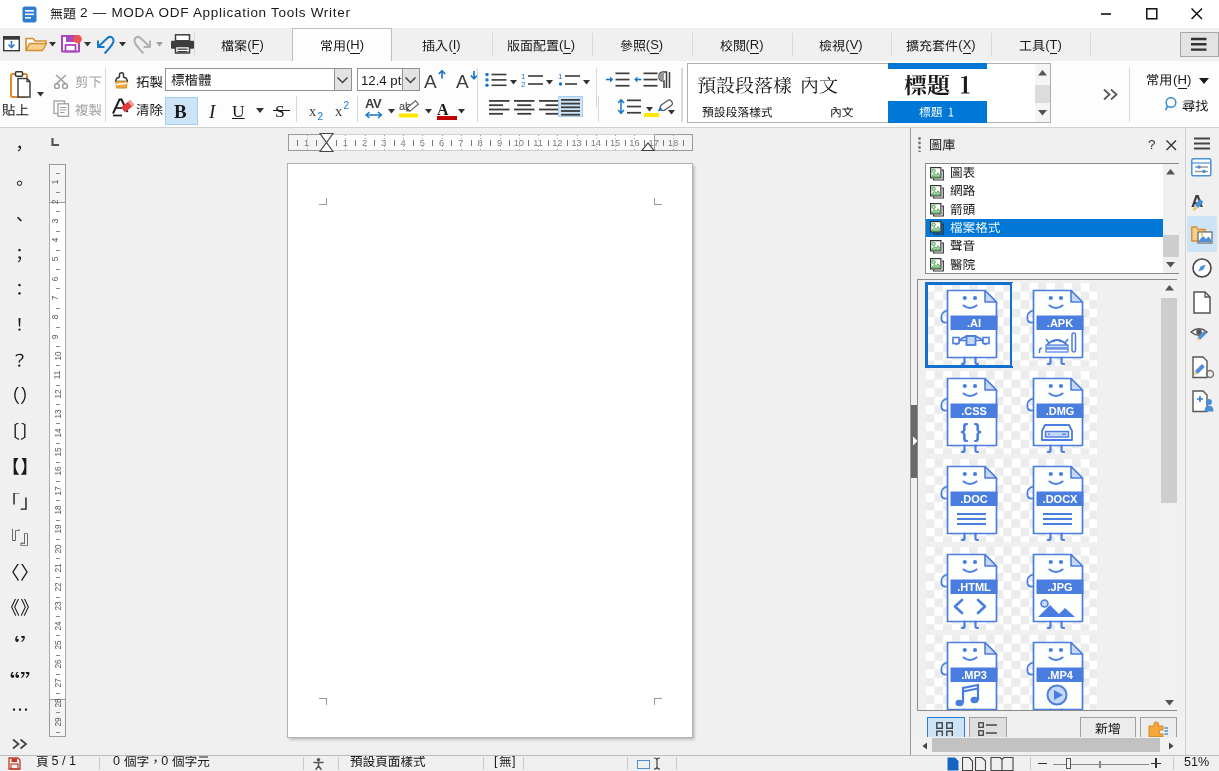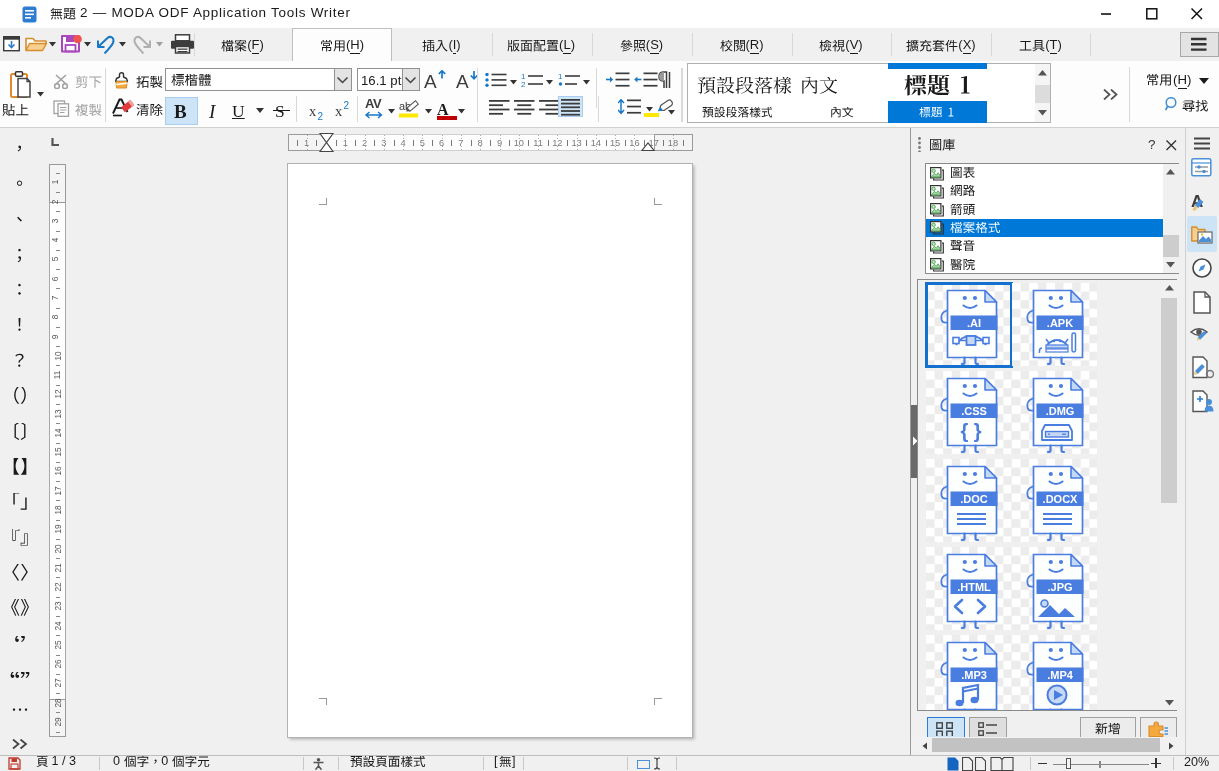--- a/index.html
+++ b/index.html
@@ -171,21 +171,21 @@
   </svg>
 <div style="position:absolute;left:165.0px;top:67.5px;width:186.5px;height:23.5px;background:#fff;border:1px solid #919191"></div>
 <svg style="position:absolute;left:171.0px;top:74.2px" width="40.5" height="13.5" viewBox="0 -800 3000 1000" preserveAspectRatio="none">
     <path fill="#1a1a1a" d="M439 -364H909V-306H439ZM381 -796H960V-734H381ZM376 -234H960V-171H376ZM773 -111 826 -146Q852 -123 879 -96Q906 -69 929 -42Q953 -16 967 6L911 46Q898 25 875 -3Q852 -30 825 -59Q798 -87 773 -111ZM476 -605V-482H869V-605ZM413 -664H935V-424H413ZM631 -206H701V6Q701 31 695 46Q689 62 669 70Q649 77 618 79Q587 81 540 81Q538 67 531 50Q524 32 517 18Q554 19 580 20Q606 20 615 19Q625 18 628 15Q631 12 631 5ZM492 -149 549 -117Q520 -72 476 -29Q432 14 386 45Q378 35 364 22Q351 9 339 0Q383 -29 425 -70Q467 -111 492 -149ZM561 -761H622V-628H561ZM566 -638H621V-448H566ZM714 -761H776V-628H714ZM714 -638H770V-448H714ZM52 -623H374V-553H52ZM192 -840H261V79H192ZM190 -581 237 -566Q225 -506 208 -442Q190 -378 168 -316Q146 -254 121 -201Q96 -148 69 -110Q64 -125 52 -144Q40 -162 31 -175Q56 -209 80 -256Q104 -303 125 -358Q146 -413 163 -471Q180 -528 190 -581ZM256 -490Q265 -480 283 -455Q300 -429 321 -399Q341 -369 358 -344Q375 -318 381 -307L340 -251Q331 -270 316 -299Q300 -328 282 -359Q264 -390 248 -417Q232 -443 222 -458ZM1052 -647H1353V-577H1052ZM1176 -840H1247V79H1176ZM1179 -602 1224 -586Q1213 -528 1197 -466Q1181 -404 1161 -345Q1141 -285 1118 -234Q1095 -183 1070 -147Q1066 -158 1060 -171Q1053 -184 1046 -197Q1038 -210 1031 -220Q1062 -262 1092 -326Q1121 -390 1144 -463Q1167 -535 1179 -602ZM1243 -534Q1251 -525 1268 -501Q1285 -478 1304 -451Q1323 -423 1340 -399Q1356 -375 1362 -365L1319 -311Q1311 -329 1296 -355Q1281 -382 1265 -411Q1248 -441 1233 -466Q1217 -491 1207 -505ZM1439 -706H1628V-641H1439ZM1665 -834H1738V-502Q1738 -482 1744 -476Q1750 -470 1770 -470Q1775 -470 1787 -470Q1799 -470 1815 -470Q1831 -470 1844 -470Q1857 -470 1864 -470Q1876 -470 1882 -478Q1889 -485 1891 -508Q1894 -530 1895 -575Q1907 -566 1926 -558Q1945 -551 1960 -547Q1957 -491 1947 -460Q1938 -429 1920 -417Q1902 -405 1871 -405Q1865 -405 1849 -405Q1833 -405 1814 -405Q1796 -405 1781 -405Q1765 -405 1759 -405Q1721 -405 1701 -413Q1680 -422 1672 -443Q1665 -465 1665 -502ZM1600 -423 1682 -405Q1665 -374 1648 -342Q1631 -311 1616 -288L1558 -307Q1569 -331 1581 -365Q1593 -398 1600 -423ZM1411 -332H1894V78H1817V-271H1485V82H1411ZM1445 -176H1862V-117H1445ZM1445 -18H1860V43H1445ZM1385 -386 1381 -446 1415 -471 1629 -522Q1630 -508 1633 -490Q1635 -473 1638 -462Q1562 -442 1515 -429Q1468 -416 1442 -409Q1416 -401 1404 -396Q1392 -390 1385 -386ZM1385 -386Q1383 -396 1379 -409Q1375 -422 1371 -436Q1366 -449 1361 -457Q1372 -460 1382 -469Q1392 -477 1392 -503V-835H1466V-436Q1466 -436 1458 -433Q1450 -430 1438 -426Q1426 -421 1413 -414Q1401 -408 1393 -401Q1385 -393 1385 -386ZM1696 -705H1937V-641H1696ZM2463 -406H2955V-351H2463ZM2445 5H2962V61H2445ZM2613 -840H2669V-714H2613ZM2741 -840H2797V-714H2741ZM2576 -253V-166H2838V-253ZM2513 -303H2903V-116H2513ZM2552 -577V-508H2861V-577ZM2552 -696V-628H2861V-696ZM2494 -748H2922V-456H2494ZM2560 -96 2614 -114Q2631 -89 2643 -56Q2654 -24 2659 0L2602 21Q2598 -3 2587 -36Q2576 -69 2560 -96ZM2793 -116 2856 -98Q2841 -67 2825 -35Q2808 -4 2796 19L2746 2Q2759 -23 2772 -57Q2786 -91 2793 -116ZM2155 -280H2377V-225H2155ZM2155 -152H2377V-97H2155ZM2119 -405H2375V-351H2184V80H2119ZM2334 -405H2399V9Q2399 33 2394 47Q2389 61 2372 69Q2355 77 2330 78Q2304 80 2264 80Q2263 67 2257 50Q2251 34 2244 21Q2271 22 2292 22Q2314 22 2320 22Q2334 21 2334 8ZM2119 -805H2401V-501H2341V-748H2176V-501H2119ZM2061 -527H2460V-382H2400V-471H2119V-382H2061ZM2229 -683H2379V-635H2276V-505H2229ZM2622 -728H2669V-482H2622ZM2741 -728H2788V-482H2741Z"></path>
   </svg>
 <div style="position:absolute;left:334.0px;top:68.5px;width:16.5px;height:21.5px;background:#e3e3e3;border-left:1px solid #919191"></div>
 <svg style="position:absolute;left:337.0px;top:77.0px" width="11" height="7" viewBox="0 0 11 7">
     <path d="M0.5 0.5 L5.5 5.5 L10.5 0.5" fill="none" stroke="#444" stroke-width="1.5"></path>
   </svg>
 <div style="position:absolute;left:357.0px;top:67.5px;width:62.5px;height:23.5px;background:#fff;border:1px solid #919191"></div>
-<div style="position:absolute;font-family:'Liberation Sans',sans-serif;font-size:13.2px;color:#1a1a1a;font-weight:400;line-height:15.7px;white-space:pre;left:361.0px;top:72.7px">16.1 pt</div>
+<div style="position:absolute;font-family:'Liberation Sans',sans-serif;font-size:13.2px;color:#1a1a1a;font-weight:400;line-height:15.7px;white-space:pre;left:361.0px;top:72.7px">12.4 pt</div>
 <div style="position:absolute;left:402.0px;top:68.5px;width:16.5px;height:21.5px;background:#e3e3e3;border-left:1px solid #919191"></div>
 <svg style="position:absolute;left:404.5px;top:77.0px" width="11" height="7" viewBox="0 0 11 7">
     <path d="M0.5 0.5 L5.5 5.5 L10.5 0.5" fill="none" stroke="#444" stroke-width="1.5"></path>
   </svg>
 <svg style="position:absolute;left:424.0px;top:70.0px" width="23" height="21" viewBox="0 0 23 21">
     <text x="0" y="18" font-family="Liberation Sans" font-size="19" fill="#3c3c3c">A</text>
     <path d="M18 8.5 L18 1 M14.8 4 L18 0.7 L21.2 4" stroke="#1878c8" stroke-width="1.7" fill="none"></path>
   </svg>
 <svg style="position:absolute;left:456.0px;top:70.0px" width="23" height="21" viewBox="0 0 23 21">
     <text x="0" y="18" font-family="Liberation Sans" font-size="19" fill="#3c3c3c">A</text>
@@ -929,21 +929,21 @@
   </svg>
 <div style="position:absolute;left:0.0px;top:755.0px;width:1219.0px;height:16.0px;background:#f0f0f0;border-top:1px solid #bdbdbd"></div>
 <svg style="position:absolute;left:8.0px;top:757.0px" width="13" height="13" viewBox="0 0 13 13">
     <path d="M1 1 L10 1 L12 3 L12 12 L1 12 Z" fill="none" stroke="#c0392b" stroke-width="1.3"></path>
     <rect x="3.5" y="1.5" width="5.5" height="3.5" fill="#c0392b"></rect>
     <rect x="3" y="7" width="7" height="5" fill="none" stroke="#c0392b" stroke-width="1.1"></rect>
   </svg>
 <svg style="position:absolute;left:36.0px;top:756.4px" width="12.6" height="12.6" viewBox="0 -800 1000 1000" preserveAspectRatio="none">
     <path fill="#1a1a1a" d="M255 -419V-328H760V-419ZM255 -270V-177H760V-270ZM255 -568V-477H760V-568ZM177 -628H840V-117H177ZM574 -51 628 -100Q687 -81 747 -58Q807 -35 860 -13Q913 10 952 29L881 81Q846 61 796 38Q747 15 690 -8Q633 -31 574 -51ZM81 -788H916V-719H81ZM462 -759 551 -748Q538 -705 524 -663Q510 -620 499 -589L428 -603Q438 -635 448 -680Q458 -725 462 -759ZM359 -105 428 -57Q384 -30 328 -5Q271 21 211 42Q152 64 98 80Q89 68 74 50Q59 33 46 22Q100 7 159 -14Q219 -35 272 -59Q325 -83 359 -105Z"></path>
   </svg>
-<div style="position:absolute;font-family:'Liberation Sans',sans-serif;font-size:12.6px;color:#1a1a1a;font-weight:400;line-height:15.0px;white-space:pre;left:51.6px;top:754.3px">1 / 3</div>
+<div style="position:absolute;font-family:'Liberation Sans',sans-serif;font-size:12.6px;color:#1a1a1a;font-weight:400;line-height:15.0px;white-space:pre;left:51.6px;top:754.3px">5 / 1</div>
 <div style="position:absolute;left:99.0px;top:757.0px;width:1.0px;height:13.0px;background:#c8c8c8"></div>
 <div style="position:absolute;left:303.0px;top:757.0px;width:1.0px;height:13.0px;background:#c8c8c8"></div>
 <div style="position:absolute;left:338.0px;top:757.0px;width:1.0px;height:13.0px;background:#c8c8c8"></div>
 <div style="position:absolute;left:483.0px;top:757.0px;width:1.0px;height:13.0px;background:#c8c8c8"></div>
 <div style="position:absolute;left:523.0px;top:757.0px;width:1.0px;height:13.0px;background:#c8c8c8"></div>
 <div style="position:absolute;left:627.0px;top:757.0px;width:1.0px;height:13.0px;background:#c8c8c8"></div>
 <div style="position:absolute;left:676.0px;top:757.0px;width:1.0px;height:13.0px;background:#c8c8c8"></div>
 <div style="position:absolute;font-family:'Liberation Sans',sans-serif;font-size:12.6px;color:#1a1a1a;font-weight:400;line-height:15.0px;white-space:pre;left:113.0px;top:754.3px">0</div>
 <svg style="position:absolute;left:123.5px;top:756.4px" width="37.8" height="12.6" viewBox="0 -800 3000 1000" preserveAspectRatio="none">
     <path fill="#1a1a1a" d="M342 -780H927V72H855V-713H411V79H342ZM453 -567H821V-509H453ZM380 -48H894V20H380ZM604 -681H665V-364H604ZM552 -343V-187H721V-343ZM494 -399H781V-131H494ZM238 -835 307 -815Q278 -730 239 -646Q199 -563 153 -489Q107 -415 57 -358Q53 -367 46 -381Q40 -396 32 -411Q24 -426 17 -435Q62 -484 103 -549Q144 -613 179 -686Q213 -760 238 -835ZM154 -591 225 -661 226 -660V81H154ZM1233 -551H1713V-480H1233ZM1069 -300H1930V-228H1069ZM1460 -363H1539V-12Q1539 21 1529 39Q1519 57 1492 67Q1466 75 1425 77Q1383 79 1319 79Q1317 68 1312 54Q1306 41 1300 28Q1293 14 1287 4Q1321 5 1351 5Q1382 6 1405 6Q1428 6 1437 6Q1450 5 1455 1Q1460 -4 1460 -14ZM1691 -551H1711L1728 -555L1779 -516Q1743 -480 1698 -443Q1652 -406 1602 -374Q1552 -342 1502 -318Q1495 -328 1482 -342Q1470 -355 1460 -363Q1503 -384 1547 -413Q1590 -442 1628 -474Q1666 -507 1691 -535ZM1080 -736H1920V-529H1843V-664H1154V-529H1080ZM1423 -824 1497 -847Q1519 -820 1538 -785Q1558 -751 1567 -725L1490 -697Q1482 -724 1464 -759Q1445 -795 1423 -824ZM2418 -188 2396 -241Q2457 -267 2490 -305Q2522 -344 2522 -401L2504 -485L2558 -409Q2547 -396 2533 -392Q2519 -387 2505 -387Q2474 -387 2452 -405Q2430 -423 2430 -458Q2430 -494 2453 -512Q2475 -530 2506 -530Q2548 -530 2569 -499Q2591 -467 2591 -415Q2591 -334 2544 -275Q2497 -216 2418 -188Z"></path>
@@ -979,12 +979,12 @@
     <path d="M1 0.5 L10 0.5 L12 2.5 L14 0.5 L23 0.5 L23 13.5 L1 13.5 Z M12 2.5 L12 13.5" fill="none" stroke="#444" stroke-width="1.1"></path>
   </svg>
 <div style="position:absolute;left:1030.0px;top:757.0px;width:1.0px;height:13.0px;background:#c8c8c8"></div>
 <div style="position:absolute;left:1038.0px;top:762.5px;width:9.0px;height:1.8px;background:#333"></div>
 <div style="position:absolute;left:1053.0px;top:763.5px;width:96.0px;height:1.0px;background:#888"></div>
 <div style="position:absolute;left:1099.0px;top:760.5px;width:1.5px;height:7.0px;background:#888"></div>
 <div style="position:absolute;left:1066.0px;top:758.0px;width:5.0px;height:11.0px;background:#f5f5f5;border:1px solid #555"></div>
 <div style="position:absolute;left:1151.0px;top:762.5px;width:10.0px;height:1.8px;background:#333"></div>
 <div style="position:absolute;left:1155.1px;top:758.4px;width:1.8px;height:10.0px;background:#333"></div>
 <div style="position:absolute;left:1173.0px;top:757.0px;width:1.0px;height:13.0px;background:#c8c8c8"></div>
-<div style="position:absolute;font-family:'Liberation Sans',sans-serif;font-size:12.6px;color:#1a1a1a;font-weight:400;line-height:15.0px;white-space:pre;left:1184.0px;top:754.8px">20%</div>
+<div style="position:absolute;font-family:'Liberation Sans',sans-serif;font-size:12.6px;color:#1a1a1a;font-weight:400;line-height:15.0px;white-space:pre;left:1184.0px;top:754.8px">51%</div>
 </body></html>

